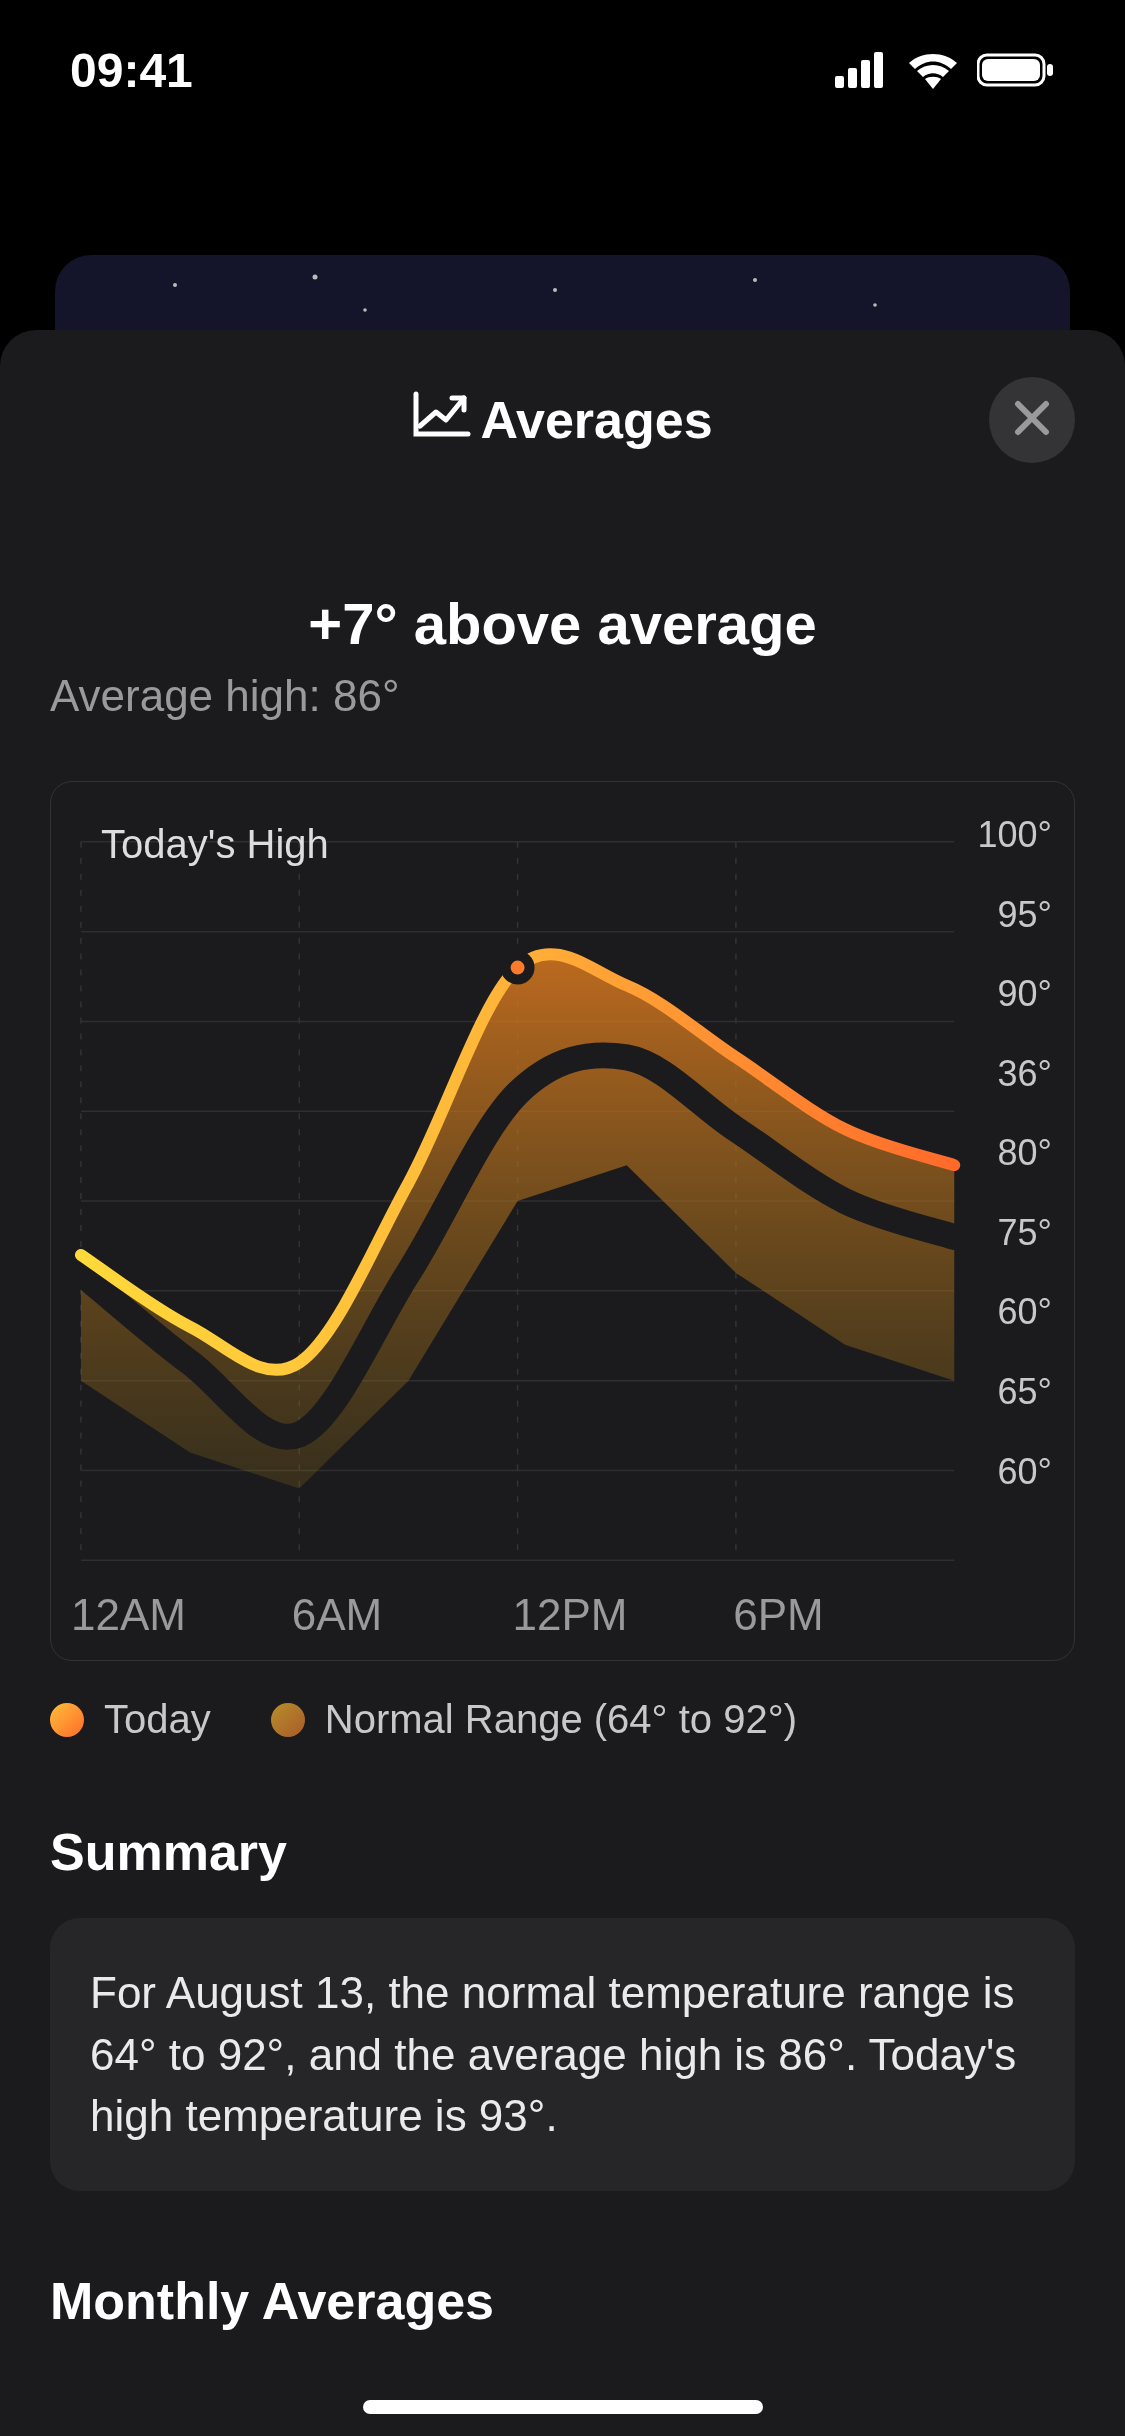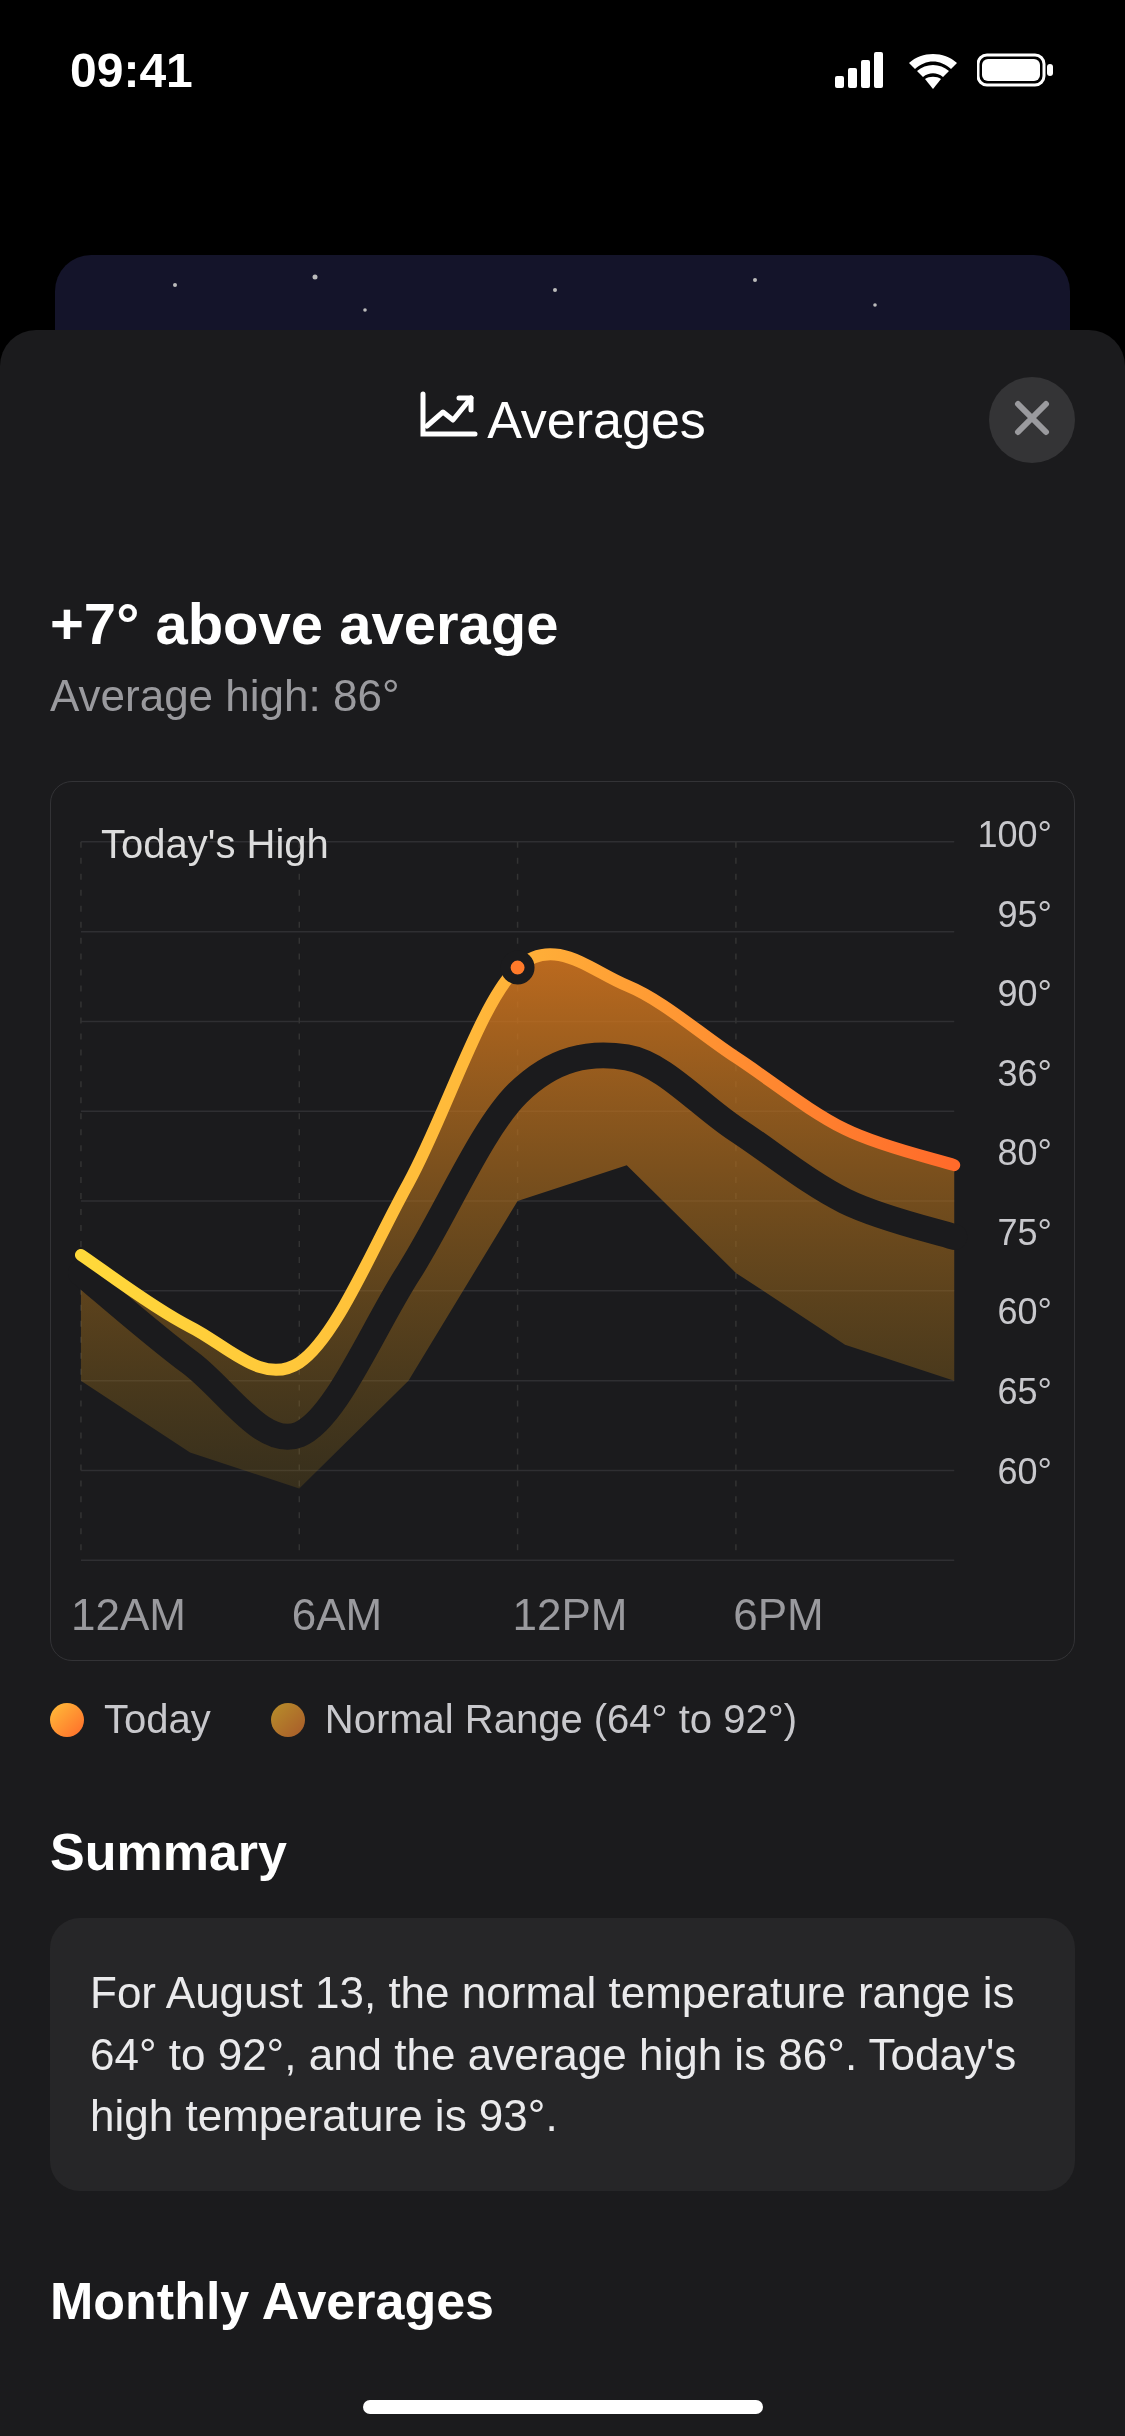--- a/index.html
+++ b/index.html
@@ -47,21 +47,21 @@
     display: flex;
     align-items: center;
     justify-content: center;
     position: relative;
   }
   .sheet-title {
     display: flex;
     align-items: center;
     gap: 8px;
     font-size: 52px;
-    font-weight: 400;
+    font-weight: 700;
   }
   .close-btn {
     position: absolute;
     right: 0;
     top: 50%;
     transform: translateY(-50%);
     width: 86px; height: 86px;
     border-radius: 50%;
     background: #343436;
     display: flex; align-items: center; justify-content: center;
@@ -86,20 +86,21 @@
     border-radius: 20px;
     color: #fff;
     cursor: pointer;
   }
   .segmented .seg.active { background: #5c5c5e; }
 
   .headline {
     margin-top: 80px;
     font-size: 58px;
     font-weight: 700;
+    text-align: center;
   }
   .subhead {
     margin-top: 14px;
     font-size: 44px;
     color: #9a9a9e;
   }
 
   .chart-card {
     margin-top: 60px;
     border: 1.5px solid #333336;

